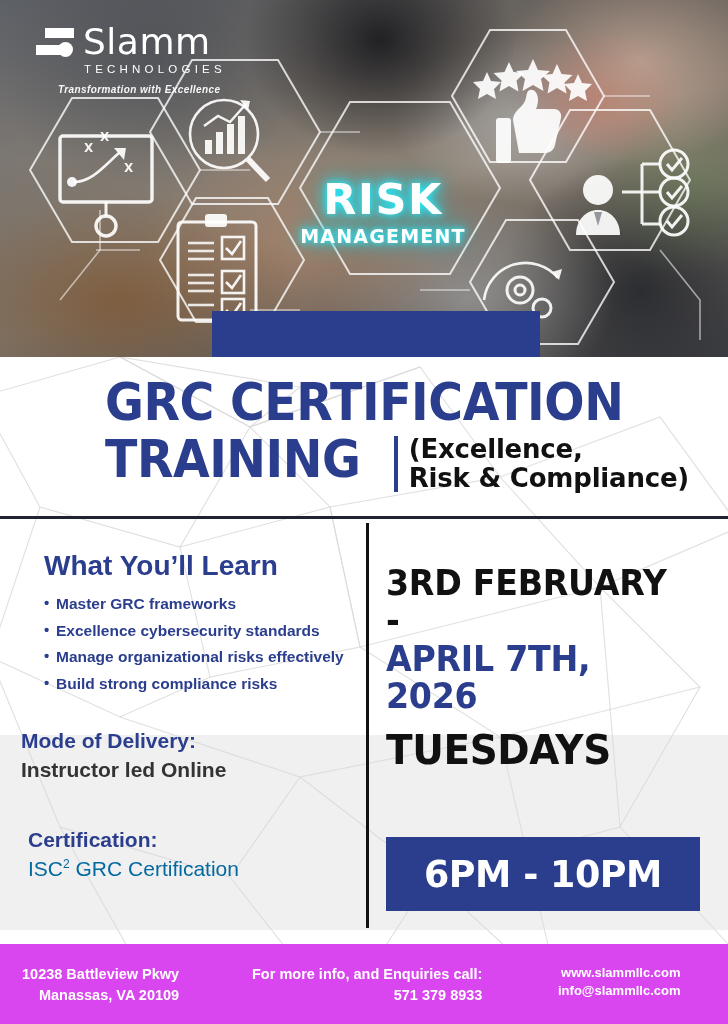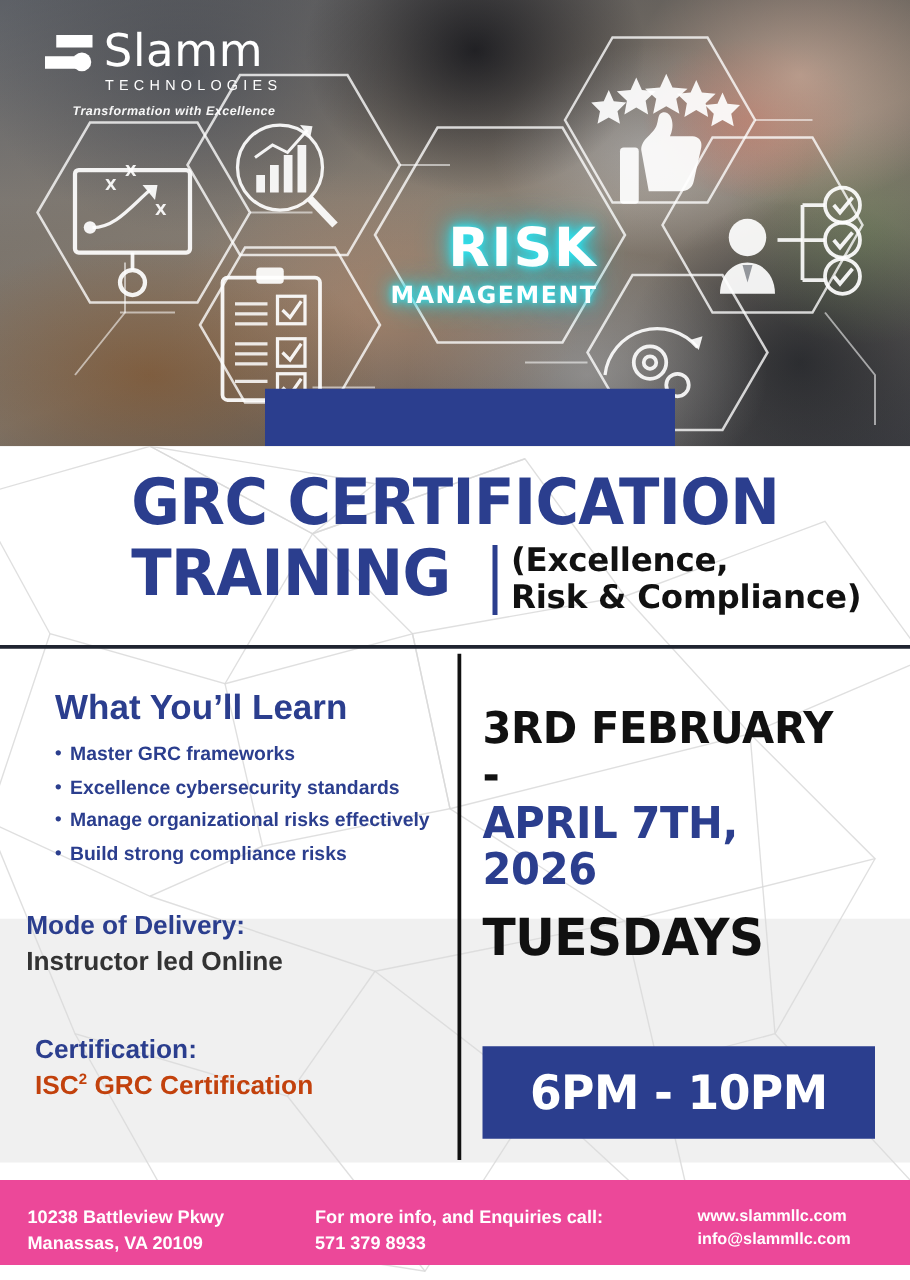--- a/index.html
+++ b/index.html
@@ -59,21 +59,21 @@
   .logo-sub {
     color:#fff; font-size:11.5px; letter-spacing:4.2px; font-weight:400;
     margin-top:3px; margin-left:48px;
   }
   .logo-tag {
     color:#fff; font-size:10px; font-weight:700; font-style:italic;
     letter-spacing:.4px; margin-top:9px; margin-left:22px; opacity:.95;
   }
 
   
-  .risk-wrap { position:absolute; left:288px; top:178px; width:190px; text-align:right; }
+  .risk-wrap { position:absolute; left:288px; top:178px; width:190px; text-align:center; }
   .risk-main {
     font-family:"DejaVu Sans", sans-serif;
     font-size:43px; font-weight:700; color:#ffffff; letter-spacing:1.5px; line-height:1;
     text-shadow:0 0 6px #29e7f5, 0 0 14px #29e7f5, 0 0 26px #14c3d6;
   }
   .risk-sub {
     font-family:"DejaVu Sans", sans-serif;
     font-size:19px; font-weight:700; color:#ffffff; letter-spacing:1.2px; line-height:1;
     margin-top:6px;
     text-shadow:0 0 5px #29e7f5, 0 0 12px #29e7f5, 0 0 22px #14c3d6;
@@ -130,21 +130,21 @@
     margin-bottom:11px; padding-left:12px; position:relative;
   }
   .bullets li:before {
     content:"•"; position:absolute; left:0; top:-1px; font-size:15px; color:#2b3e8e;
   }
 
   .block-mode { position:absolute; left:21px; top:729px; width:330px; }
   .block-cert { position:absolute; left:28px; top:828px; width:330px; }
   .lbl-blue { font-size:21px; font-weight:700; color:#2b3e8e; line-height:1.18; }
   .lbl-dark { font-size:21px; font-weight:700; color:#333333; line-height:1.25; margin-top:3px; }
-  .lbl-black { font-size:21px; font-weight:700; color:#c2410c; line-height:1.25; margin-top:3px; }
+  .lbl-black { font-size:21px; font-weight:400; color:#0369a1; line-height:1.25; margin-top:3px; }
   .lbl-black sup { font-size:12px; vertical-align:super; }
 
   .col-right { position:absolute; left:386px; top:565px; width:320px; }
   .date-l1 {
     font-family:"DejaVu Sans", sans-serif;
     font-size:35px; font-weight:700; color:#111111; line-height:1.08;
     letter-spacing:-.3px; transform:scaleX(.95); transform-origin:left center;
   }
   .date-l2 {
     font-family:"DejaVu Sans", sans-serif;
@@ -163,22 +163,22 @@
     display:flex; align-items:center; justify-content:center;
   }
   .time-badge span {
     font-family:"DejaVu Sans", sans-serif;
     font-size:38px; font-weight:700; color:#ffffff; letter-spacing:-.5px; line-height:1;
     transform:scaleX(.96);
   }
 
   
   .footer {
-    position:absolute; left:0; top:944px; width:728px; height:68px;
-    background:#ec4899; color:#ffffff;
+    position:absolute; left:0; top:944px; width:728px; height:80px;
+    background:#d946ef; color:#ffffff;text-align:right;
   }
   .f-col { position:absolute; top:20px; }
   .f-addr { left:22px; }
   .f-info { left:252px; }
   .f-web  { left:558px; }
   .f-line { font-size:14.5px; font-weight:700; line-height:1.42; white-space:nowrap; }
   .f-web .f-line { font-size:13px; }
 </style>
 </head>
 <body>

